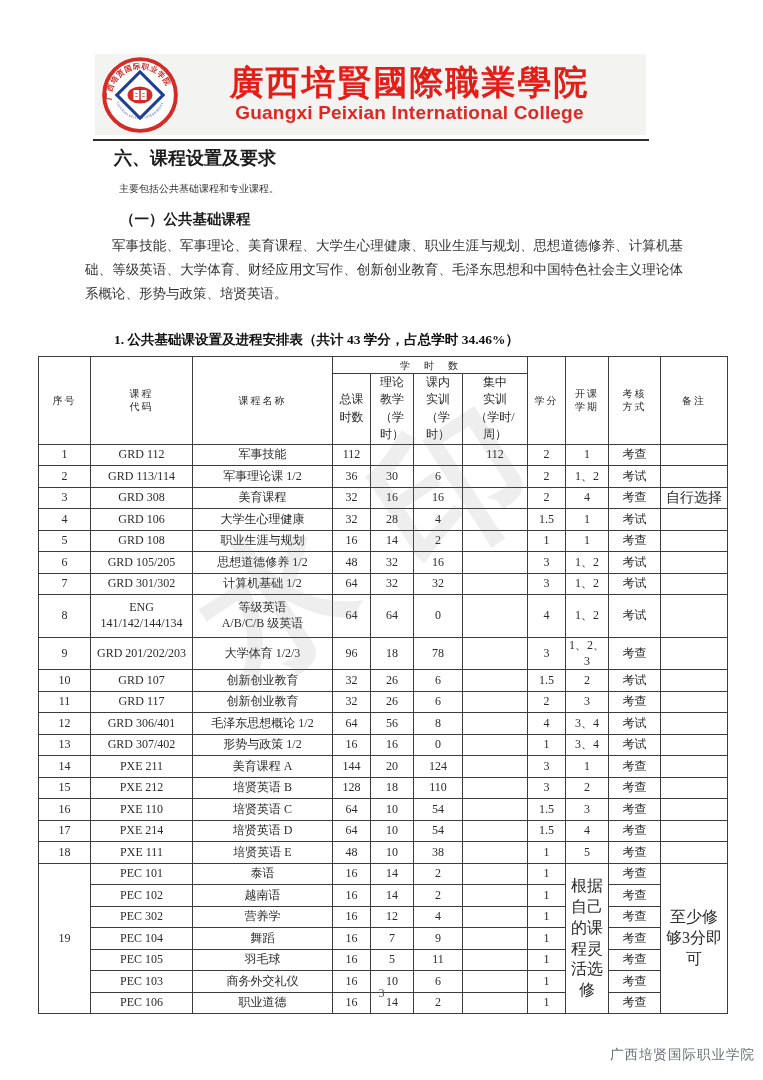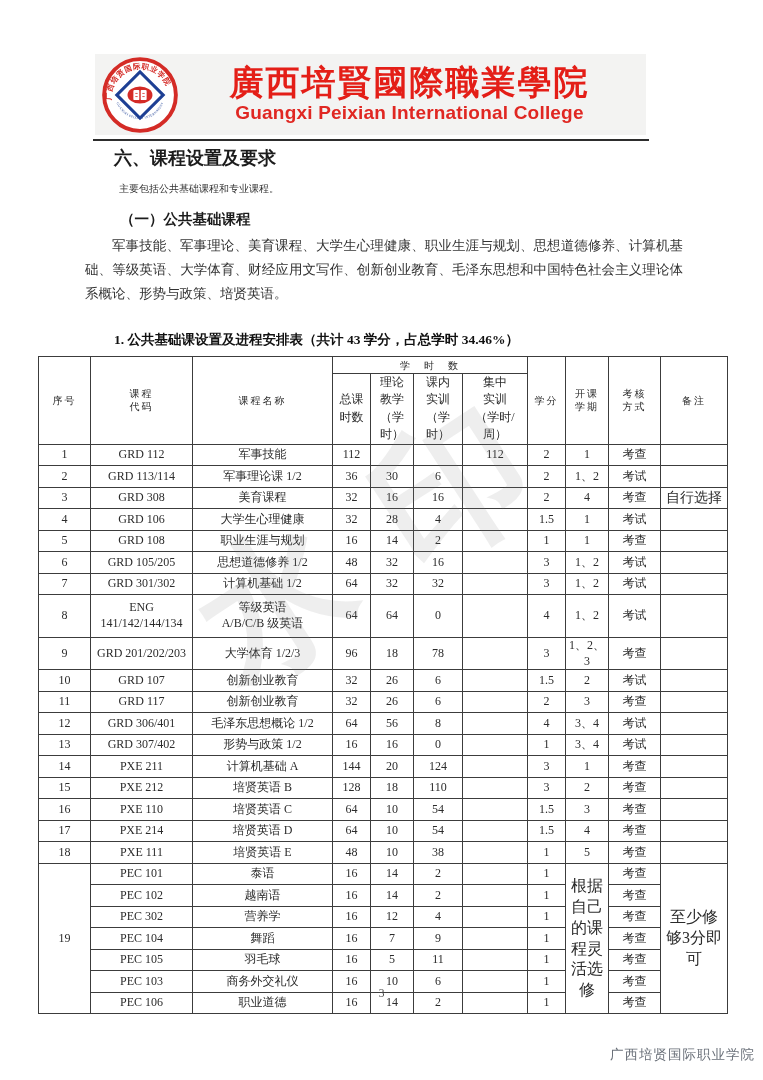--- a/index.html
+++ b/index.html
@@ -315,21 +315,21 @@
           <td class="num">0</td>
           <td></td>
           <td class="num">1</td>
           <td class="num">3、4</td>
           <td>考试</td>
           <td class="note-cell"></td>
         </tr>
         <tr>
           <td class="num">14</td>
           <td>PXE 211</td>
-          <td>计算机基础 A</td>
+          <td>美育课程 A</td>
           <td class="num">144</td>
           <td class="num">20</td>
           <td class="num">124</td>
           <td></td>
           <td class="num">3</td>
           <td class="num">1</td>
           <td>考查</td>
           <td class="note-cell"></td>
         </tr>
         <tr>

